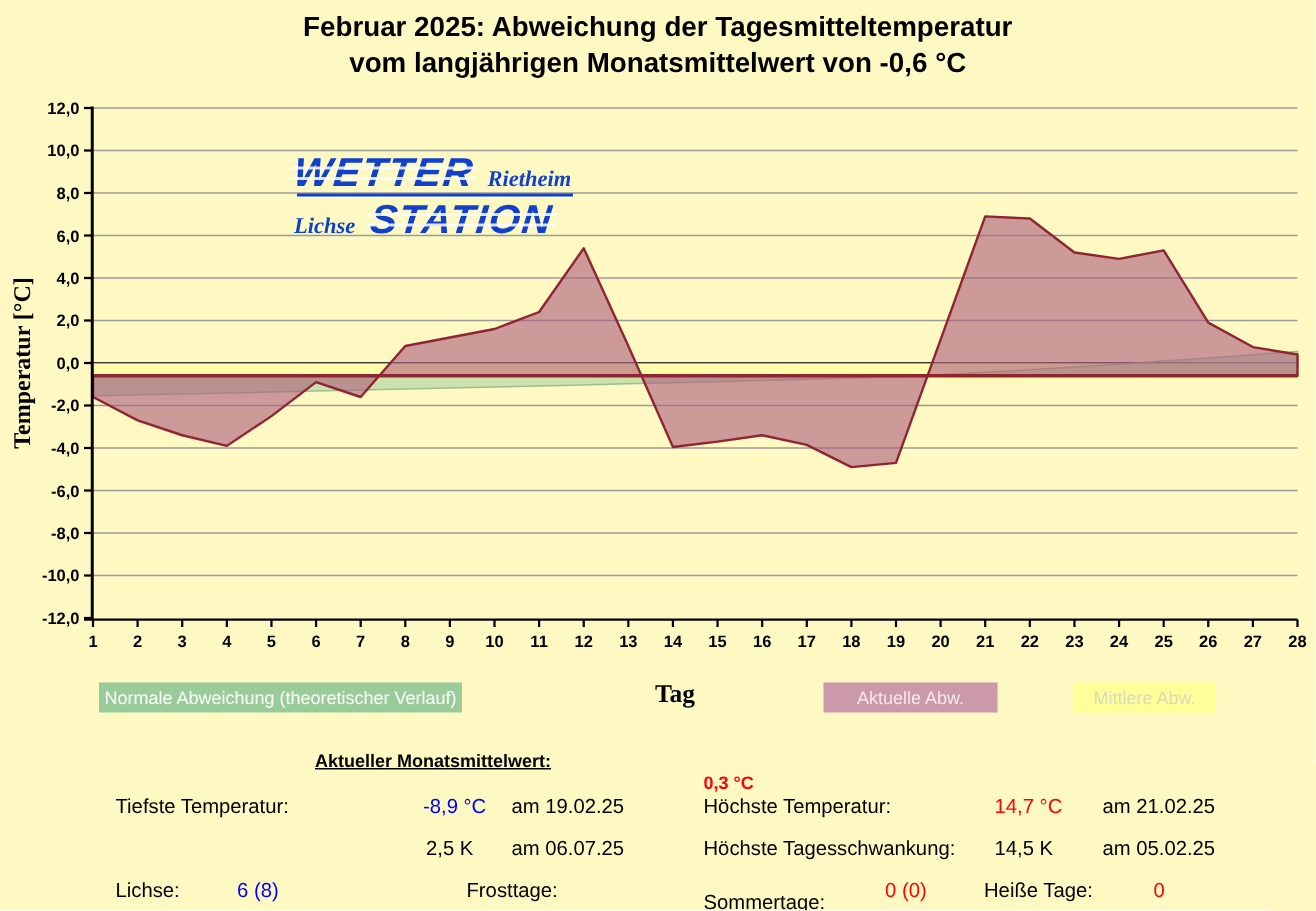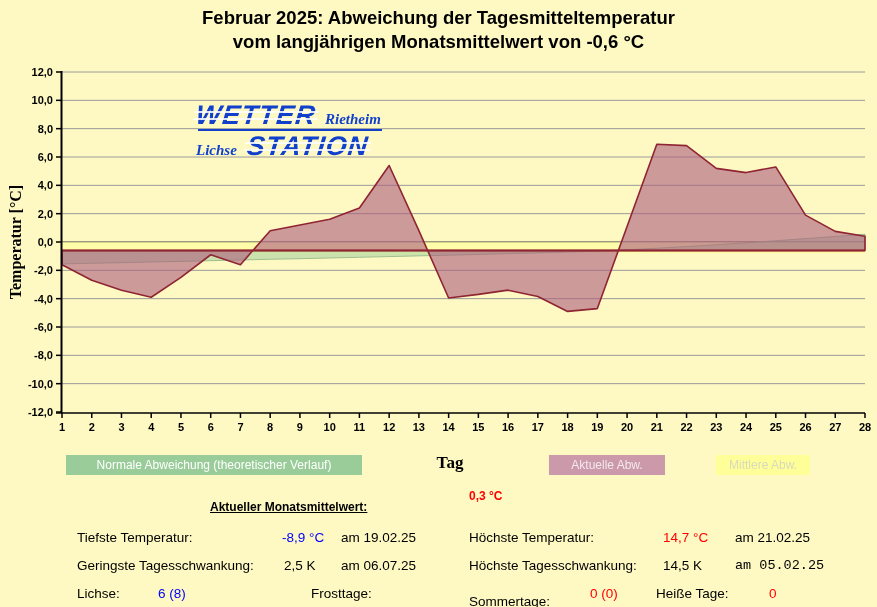--- a/index.html
+++ b/index.html
@@ -22,21 +22,21 @@
             background:rgba(255,255,255,.85);transform:skewX(-12deg);}
   .logo-big::before{top:34%;} .logo-big::after{top:62%;}
   .logo-small{font:italic bold 15px "Liberation Serif",serif;color:#1141cc;}
   .logo-rule{height:2px;background:#1141cc;margin:0 0 1px 2px;}
   .logo-row2{margin-top:0;}
   .logo-row1 .logo-small{margin-left:9px;}
   .logo-row2 .logo-big{margin-left:10px;}
   
   .lg-box{position:absolute;top:455px;height:20px;line-height:20px;text-align:center;
           font-size:12px;}
-  .lg-green{left:66px;width:296px;}
+  .lg-green{left:66px;width:242px;}
   .lg-pink{left:549px;width:116px;}
   .lg-yellow{left:716px;width:94px;}
   
   .st{position:absolute;font-size:13.5px;white-space:nowrap;}
   .st-b{font-weight:bold;font-size:12px;}
   .u{text-decoration:underline;}
   .blue{color:#0000ff;} .red{color:#ff0000;}
 </style>
 </head>
 <body>
@@ -180,35 +180,34 @@
       <span class="logo-small">Lichse</span>
       <span class="logo-big">STATION</span>
     </div>
   </div>
 
   <div class="lg-box lg-green" style="background: rgb(153, 204, 153); color: rgb(255, 255, 255);">Normale Abweichung (theoretischer Verlauf)</div>
   <div class="lg-box lg-pink" style="background: rgb(204, 153, 170); color: rgb(242, 233, 238);">Aktuelle Abw.</div>
   <div class="lg-box lg-yellow" style="background: rgb(255, 255, 153); color: rgb(217, 217, 187);">Mittlere Abw.</div>
 
   <span class="st st-b u" style="left:210px;top:500px;">Aktueller Monatsmittelwert:</span>
-  <span class="st st-b red" style="left:469px;top:489px;">0,3 °C</span>
+  <span class="st st-b red" style="left:469px;top:515px;">0,3 °C</span>
 
   <span class="st" style="left:77px;top:530px;">Tiefste Temperatur:</span>
   <span class="st blue" style="left:282px;top:530px;">-8,9 °C</span>
   <span class="st" style="left:341px;top:530px;">am 19.02.25</span>
   <span class="st" style="left:469px;top:530px;">Höchste Temperatur:</span>
   <span class="st red" style="left:663px;top:530px;">14,7 °C</span>
   <span class="st" style="left:735px;top:530px;">am 21.02.25</span>
 
-  <span class="st" style="left:77px;top:558px;">Geringste Tagesschwankung:</span>
   <span class="st" style="left:284px;top:558px;">2,5 K</span>
   <span class="st" style="left:341px;top:558px;">am 06.07.25</span>
   <span class="st" style="left:469px;top:558px;">Höchste Tagesschwankung:</span>
   <span class="st" style="left:663px;top:558px;">14,5 K</span>
-  <span class="st" style="left:735px;top:558px;font-family:Liberation Mono, monospace;">am 05.02.25</span>
+  <span class="st" style="left:735px;top:558px;">am 05.02.25</span>
 
   <span class="st" style="left:77px;top:586px;">Lichse:</span>
   <span class="st blue" style="left:158px;top:586px;">6 (8)</span>
   <span class="st" style="left:294px;top:586px;margin-left:17px;">Frosttage:</span>
   <span class="st blue" style="left:375px;top:586px;margin-top:27px;">22 (23)</span>
   <span class="st" style="left:469px;top:594px;">Sommertage:</span>
   <span class="st red" style="left:590px;top:586px;">0 (0)</span>
   <span class="st" style="left:656px;top:586px;">Heiße Tage:</span>
   <span class="st red" style="left:769px;top:586px;">0</span>
 

